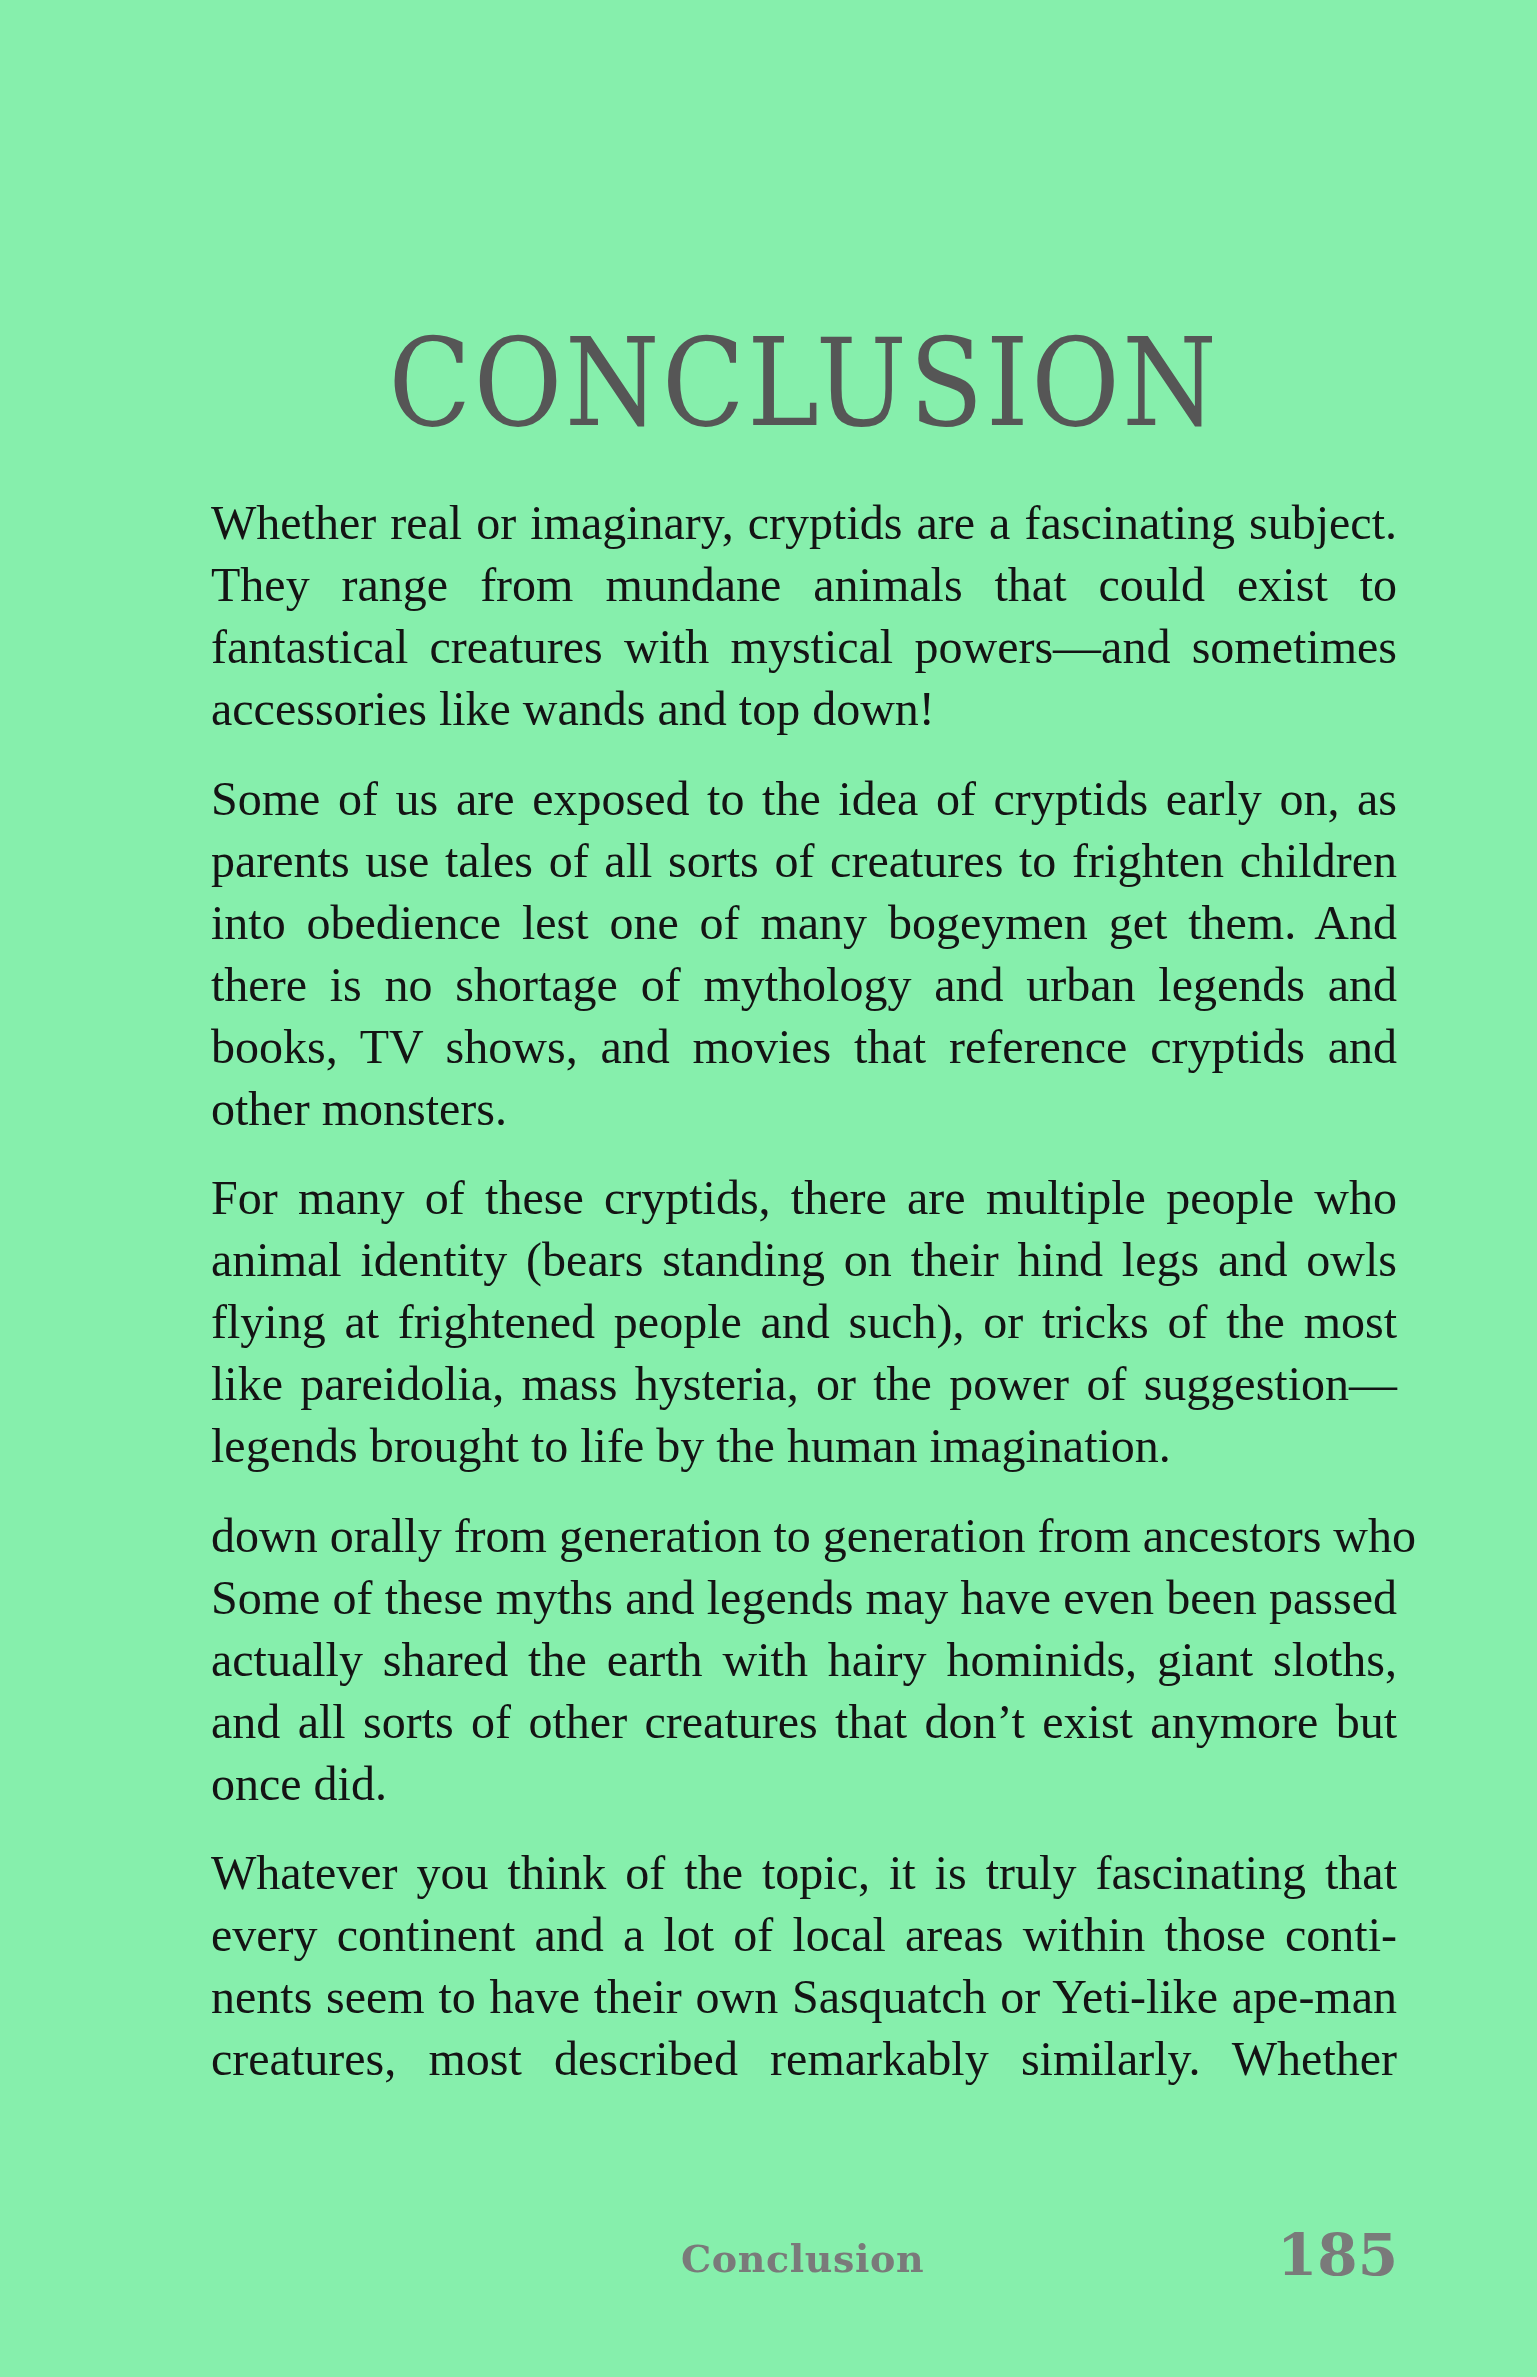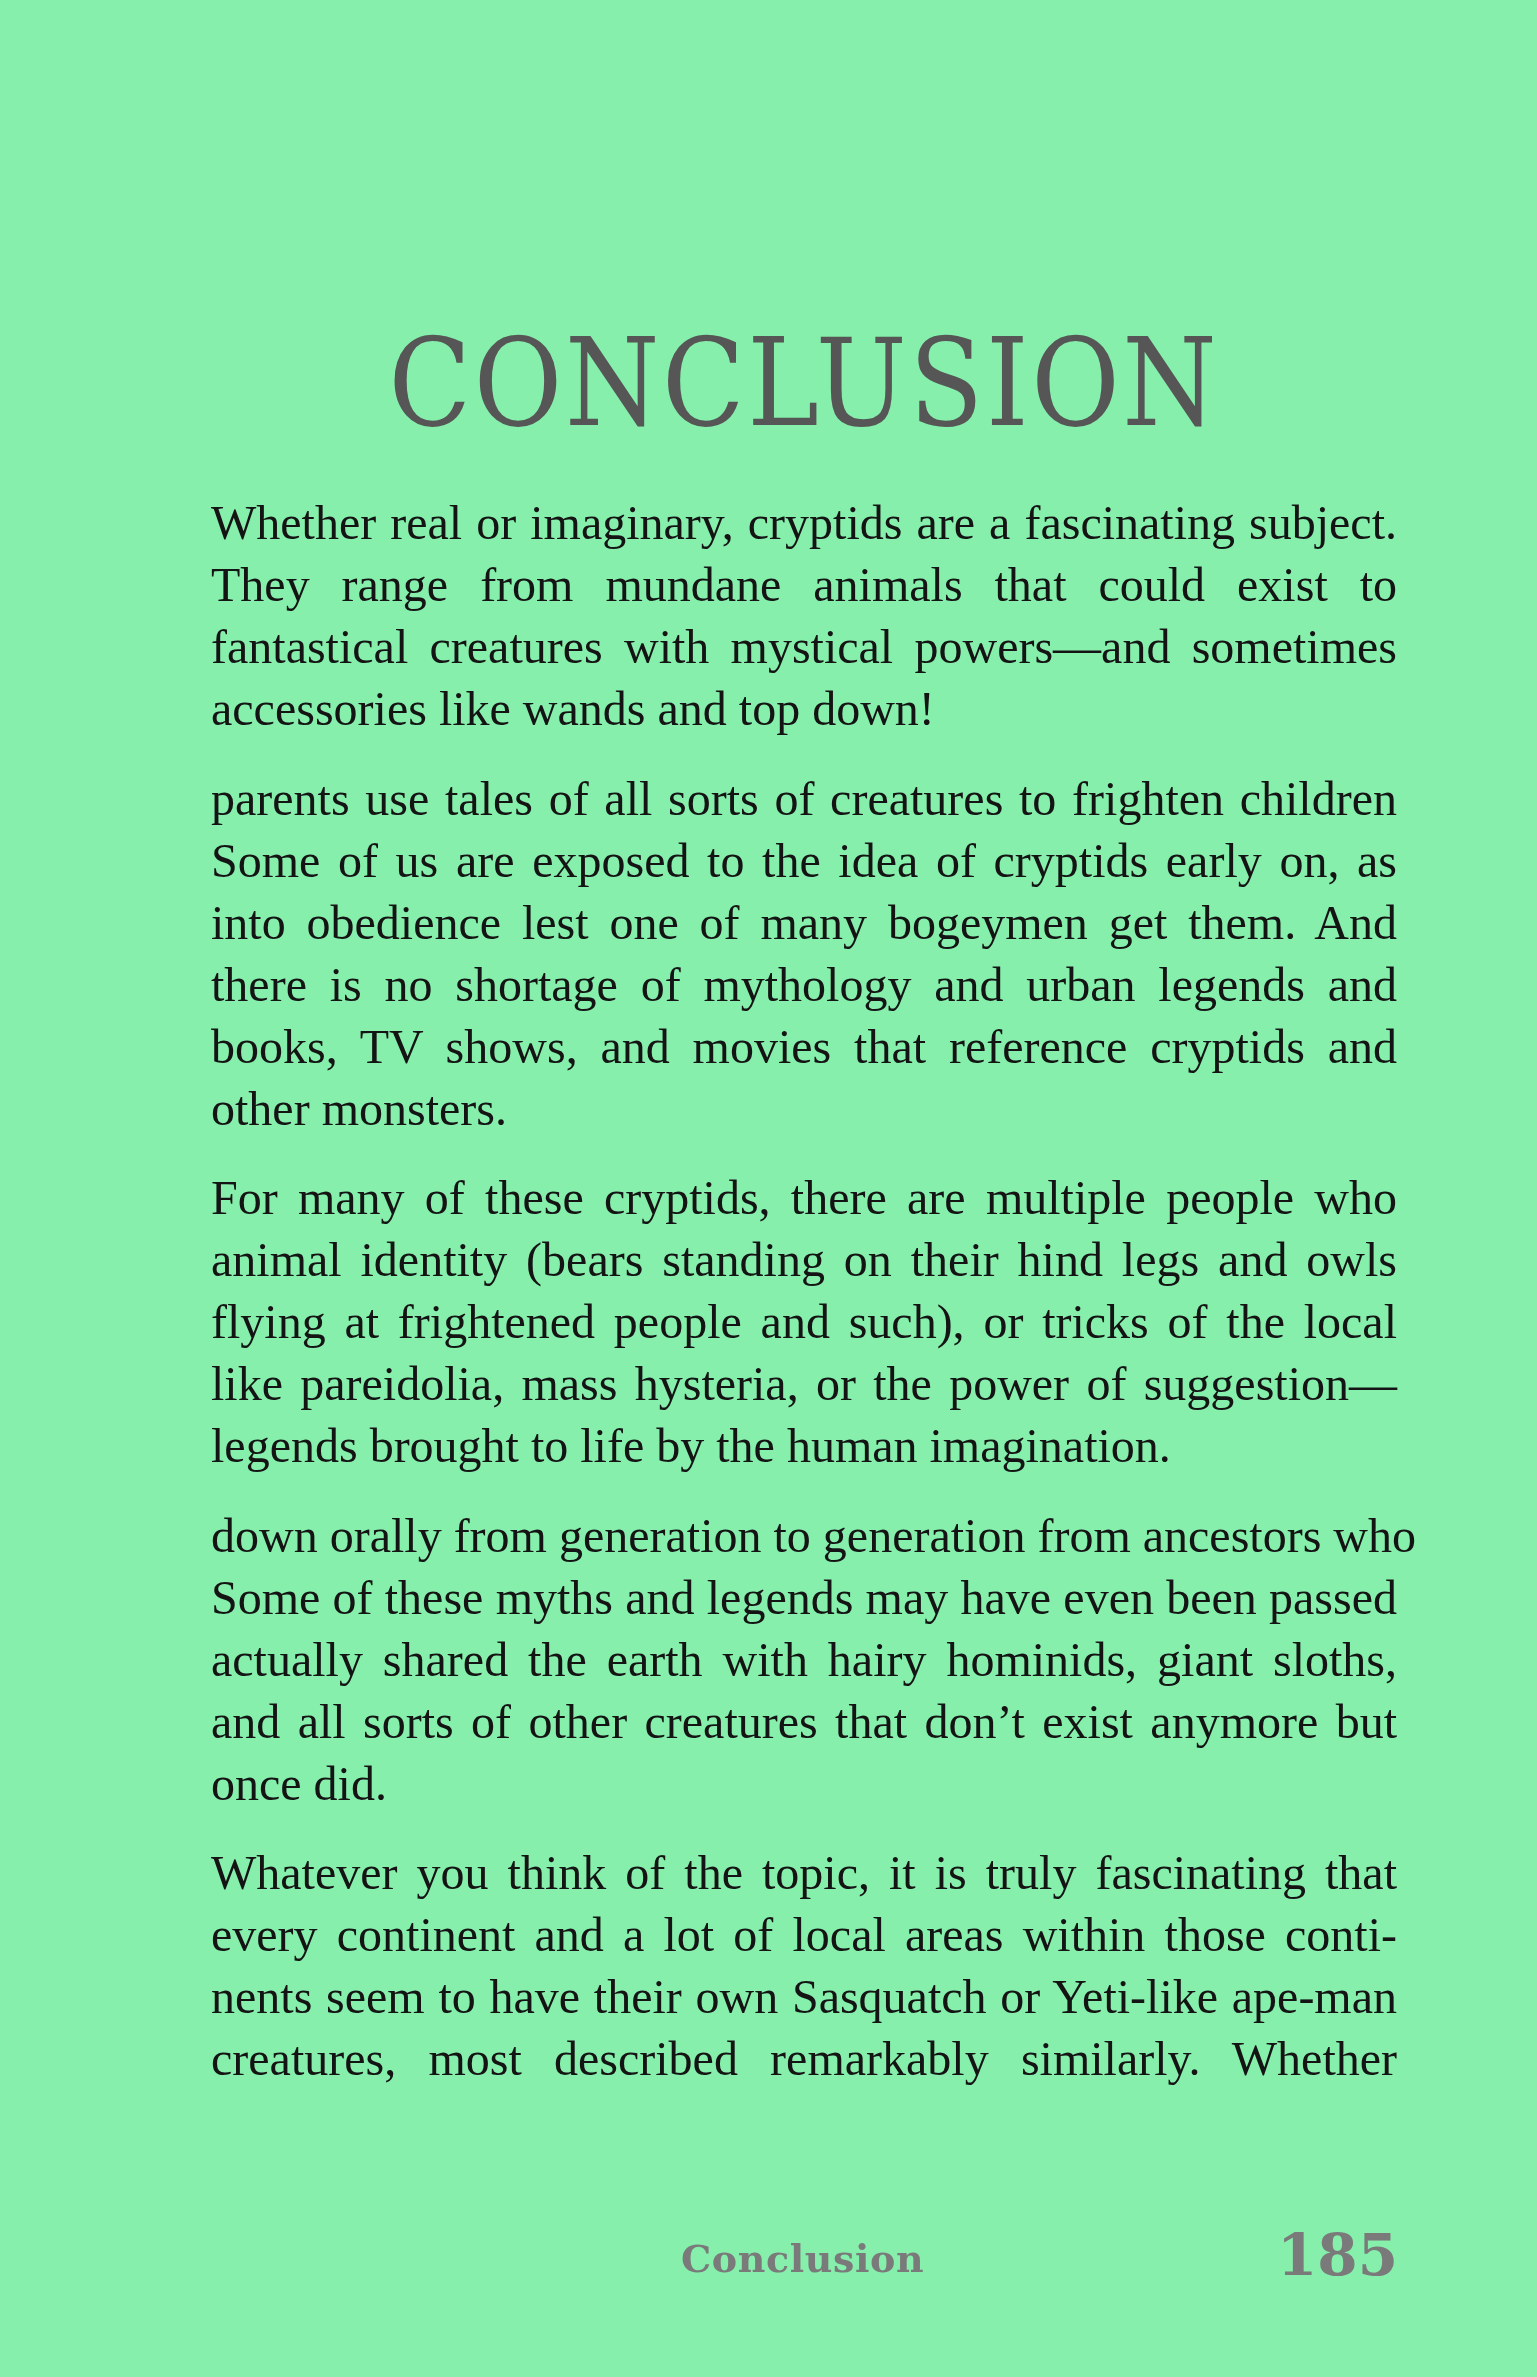--- a/index.html
+++ b/index.html
@@ -86,31 +86,31 @@
   <h1 class="chapter-title">CONCLUSION</h1>
 
   <div class="body-text">
     <p class="para">
       <span class="line">Whether real or imaginary, cryptids are a fascinating subject.</span>
       <span class="line">They range from mundane animals that could exist to</span>
       <span class="line">fantastical creatures with mystical powers—and sometimes</span>
       <span class="line last">accessories like wands and top down!</span>
     </p>
     <p class="para">
+      <span class="line">Some of us are exposed to the idea of cryptids early on, as</span>
       <span class="line">parents use tales of all sorts of creatures to frighten children</span>
-      <span class="line">Some of us are exposed to the idea of cryptids early on, as</span>
       <span class="line">into obedience lest one of many bogeymen get them. And</span>
       <span class="line">there is no shortage of mythology and urban legends and</span>
       <span class="line">books, TV shows, and movies that reference cryptids and</span>
       <span class="line last">other monsters.</span>
     </p>
     <p class="para">
       <span class="line">For many of these cryptids, there are multiple people who</span>
       <span class="line">animal identity (bears standing on their hind legs and owls</span>
-      <span class="line">flying at frightened people and such), or tricks of the local</span>
+      <span class="line">flying at frightened people and such), or tricks of the most</span>
       <span class="line">like pareidolia, mass hysteria, or the power of suggestion—</span>
       <span class="line last">legends brought to life by the human imagination.</span>
     </p>
     <p class="para">
       <span class="line">down orally from generation to generation from ancestors who</span>
       <span class="line">Some of these myths and legends may have even been passed</span>
       <span class="line">actually shared the earth with hairy hominids, giant sloths,</span>
       <span class="line">and all sorts of other creatures that don’t exist anymore but</span>
       <span class="line last">once did.</span>
     </p>

